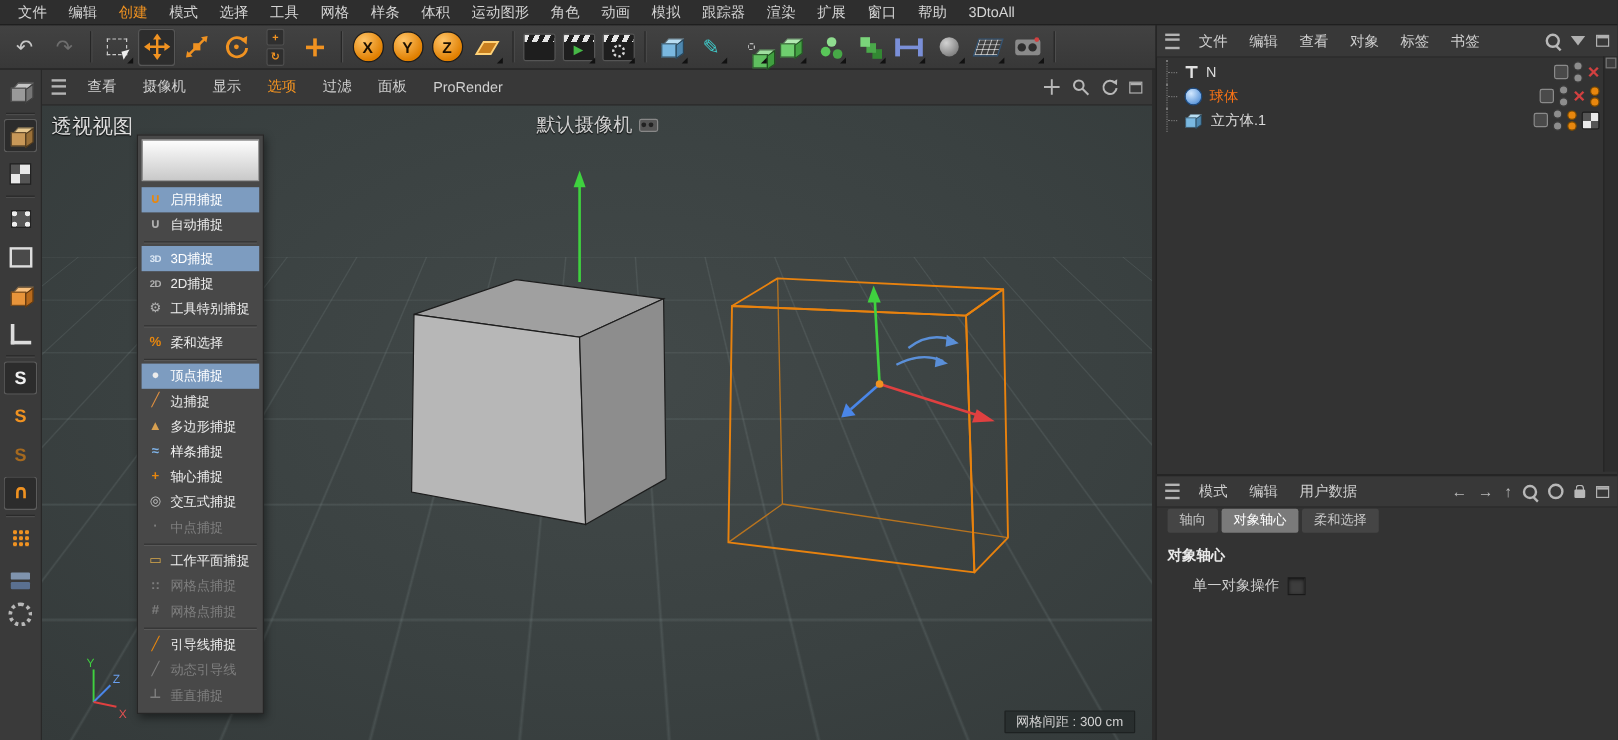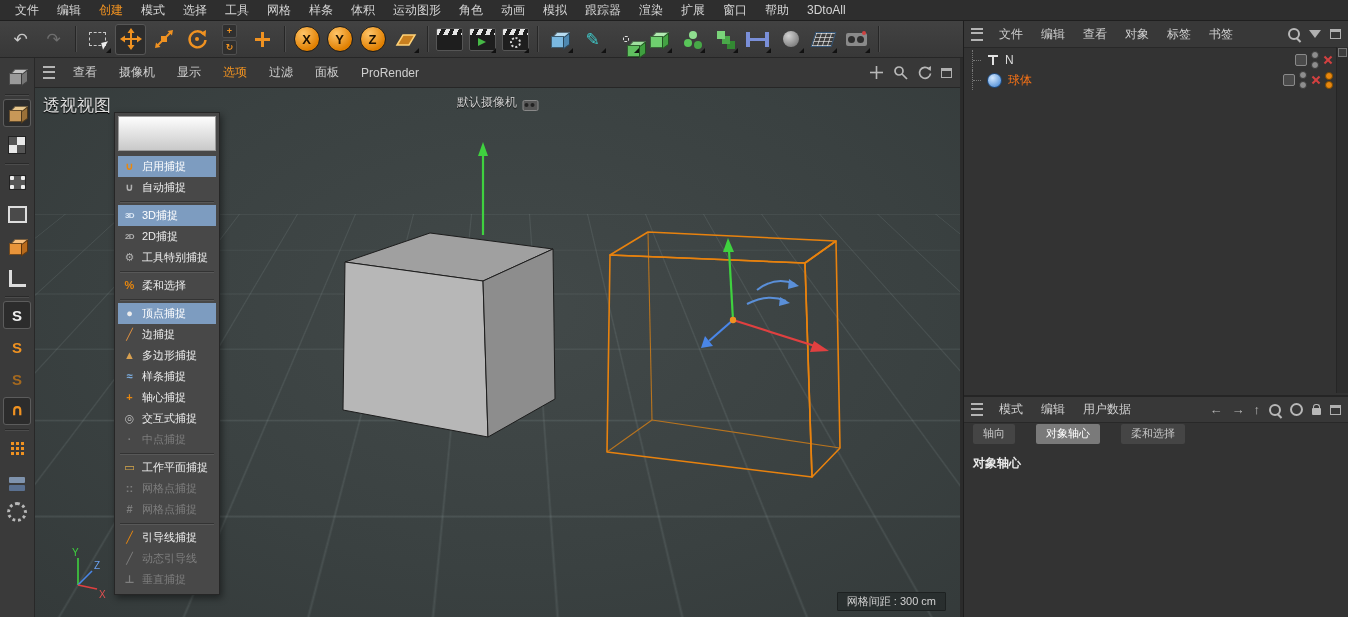--- a/index.html
+++ b/index.html
@@ -92,21 +92,21 @@
   .hamb{width:12px;height:9px;border-top:2px solid #b4b4b4;border-bottom:2px solid #b4b4b4;position:relative;margin-right:6px}
   .hamb::before{content:'';position:absolute;left:0;right:0;top:2.5px;height:2px;background:#b4b4b4}
   .vp-canvas{position:absolute;top:30px;left:0;width:925px;height:529px;overflow:hidden;
     background:radial-gradient(ellipse at 52% 42%,#424949 0%,#3a4141 60%,#343a3a 100%)}
   .vp-grid{position:absolute;left:-260px;top:126px;width:1460px;height:980px;
     background-image:linear-gradient(rgba(205,225,225,.10) 1px,transparent 1px),
                      linear-gradient(90deg,rgba(205,225,225,.10) 1px,transparent 1px);
     background-size:58px 58px;transform:perspective(520px) rotateX(56deg);transform-origin:50% 0;pointer-events:none}
   .scene{position:absolute;inset:0}
   .vp-label{position:absolute;left:8px;top:6px;color:#dcdcdc;font-size:17px;text-shadow:0 1px 1px #000}
-  .vp-camlabel{position:absolute;left:50%;top:6px;transform:translateX(-50%);display:flex;align-items:flex-end;gap:5px;color:#d0d0d0;font-size:12px;text-shadow:0 1px 1px #000}
+  .vp-camlabel{position:absolute;left:50%;top:6px;transform:translateX(-50%);display:flex;align-items:center;gap:5px;color:#d0d0d0;font-size:16px;text-shadow:0 1px 1px #000}
   .camico{width:14px;height:9px;background:#555;border:1px solid #888;border-radius:2px;position:relative}
   .camico::before{content:'';position:absolute;left:1.5px;top:1.5px;width:4px;height:4px;border-radius:50%;background:#222;box-shadow:6px 0 0 #222}
   .grid-badge{position:absolute;right:14px;bottom:6px;background:rgba(40,45,45,.9);border:1px solid #1d2121;
     padding:1px 9px;font-size:11px;color:#d2d2d2;border-radius:1px}
   
   .snap-palette{position:absolute;left:79px;top:24px;width:106px;background:#484848;
     border:1px solid #262626;box-shadow:2px 3px 7px rgba(0,0,0,.45);padding:3px 3px 4px;box-sizing:border-box}
   .sp-header{height:33px;background:linear-gradient(#fdfdfd,#c9c9c9);border:1px solid #9a9a9a;margin-bottom:5px}
   .sp-item{height:21px;display:flex;align-items:center;gap:5px;padding:0 4px;color:#ededed;font-size:11px;white-space:nowrap;position:relative}
   .sp-item.active{background:var(--snap-highlight,#7d9cc0);color:#fff}
@@ -142,21 +142,21 @@
     background:conic-gradient(#e8e8e8 25%,#555 0 50%,#e8e8e8 0 75%,#555 0)}
   .tico{width:12px;height:12px;position:relative;flex:none}
   .tico::before{content:'';position:absolute;top:1px;left:1px;right:1px;height:2px;background:#e2e2e2}
   .tico::after{content:'';position:absolute;top:1px;left:5px;width:2px;height:10px;background:#e2e2e2}
   .sph{width:13px;height:13px;border-radius:50%;background:radial-gradient(circle at 35% 30%,#d2e8ff,#3a7fd0);border:1px solid #1c4a80;flex:none}
   .c3.tree{transform:scale(.72);transform-origin:left center;width:16px}
   
   .am{position:absolute;left:0;right:0;top:374px;bottom:0;background:#333;border-top:2px solid #252525}
   .am-header{height:25px;background:#383838;border-bottom:1px solid #282828;display:flex;align-items:center;padding:0 7px;gap:2px}
   .am-toolrow{height:26px;display:flex;align-items:center;gap:8px;padding:0 9px;color:#e6e6e6;font-size:12px}
-  .am-tabs{display:flex;gap:21px;padding:1px 9px}
+  .am-tabs{display:flex;gap:3px;padding:1px 9px}
   .am-tab{background:#454545;color:#c6c6c6;padding:2px 10px 3px;font-size:11px;border-radius:2px}
   .am-tab.active{background:#7a7a7a;color:#fff}
   .am-section{padding:10px 9px 2px;font-weight:bold;color:#eaeaea}
   .am-row{display:flex;align-items:center;gap:7px;padding:6px 9px 0 30px;color:#cfcfcf}
   .checkbox{width:13px;height:13px;background:#3d3d3d;border:1px solid #191919;box-shadow:inset 0 1px 3px rgba(0,0,0,.7)}
   .navglyph{color:#b8b8b8;font-size:13px;line-height:1}
   .mag{width:8px;height:8px;border:2px solid #b8b8b8;border-radius:50%;position:relative;flex:none}
   .mag::after{content:'';position:absolute;left:7px;top:7px;width:6px;height:2px;background:#b8b8b8;transform:rotate(45deg);transform-origin:0 0}
   .funnel{width:0;height:0;border-left:6px solid transparent;border-right:6px solid transparent;border-top:8px solid #b0b0b0;position:relative}
   .winbox{width:11px;height:10px;border:1px solid #b0b0b0;box-sizing:border-box}
@@ -582,20 +582,41 @@
             <i></i>
             <i></i>
           </span>
         <span class="redx"></span>
         <span class="matdots">
             <i></i>
             <i></i>
           </span>
       </span>
     </div>
+    <div class="om-row">
+      <span class="branch"></span>
+      <span class="c3 tree">
+          <span class="ct"></span>
+          <span class="cf"></span>
+          <span class="cs"></span>
+        </span>
+      <span class="obj-name">立方体.1</span>
+      <span class="row-controls">
+        <span class="tsq"></span>
+        <span class="vdots">
+            <i></i>
+            <i></i>
+          </span>
+        <span class="matdots">
+            <i></i>
+            <i></i>
+          </span>
+        <span class="checker13"></span>
+      </span>
+    </div>
   </div>
   <div class="om-scroll">
     <span class="scrollbox" style="display:block"></span>
   </div>
 
   <div class="am">
     <div class="am-header">
       <span class="hamb"></span>
       <span class="omi">模式</span>
       <span class="omi">编辑</span>
@@ -609,14 +630,18 @@
         <span class="lockico"></span>
         <span class="winbox"></span>
       </div>
     </div>
     <div class="am-tabs">
       <span class="am-tab">轴向</span>
       <span class="am-tab active">对象轴心</span>
       <span class="am-tab">柔和选择</span>
     </div>
     <div class="am-section">对象轴心</div>
+    <div class="am-row">
+      <span>单一对象操作</span>
+      <span class="checkbox"></span>
+    </div>
   </div>
 </div>
 
 </body></html>

